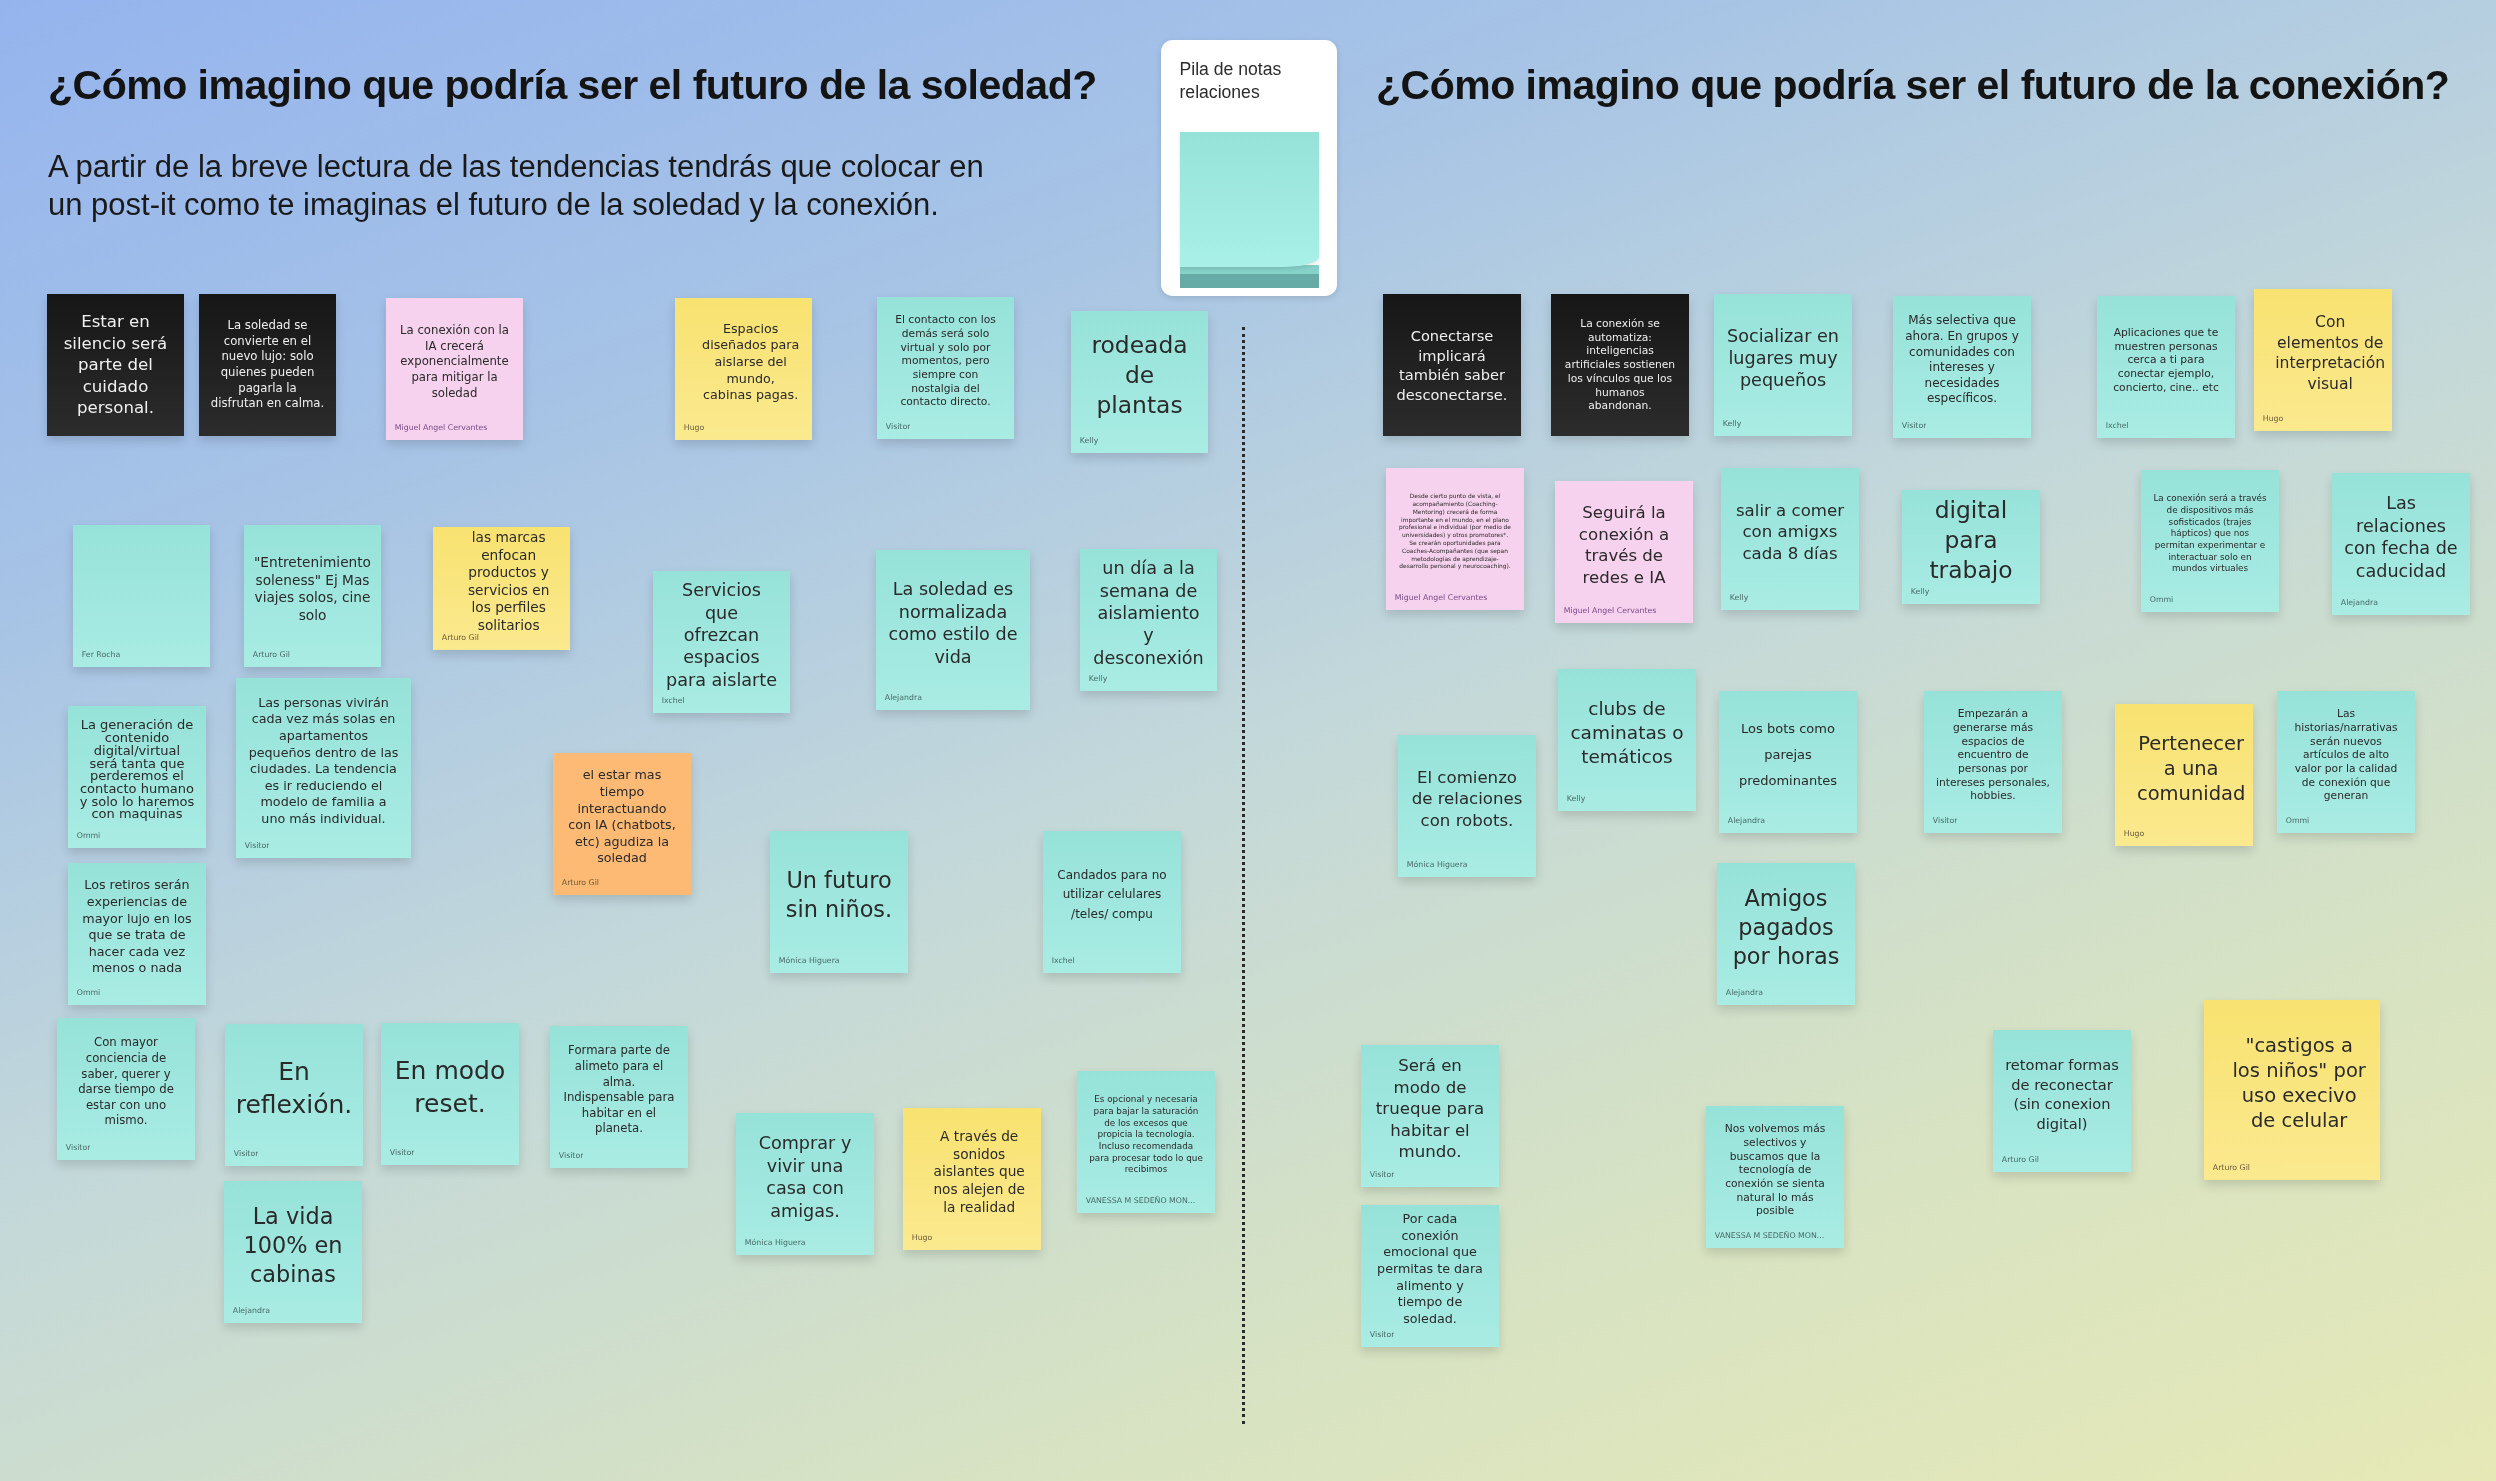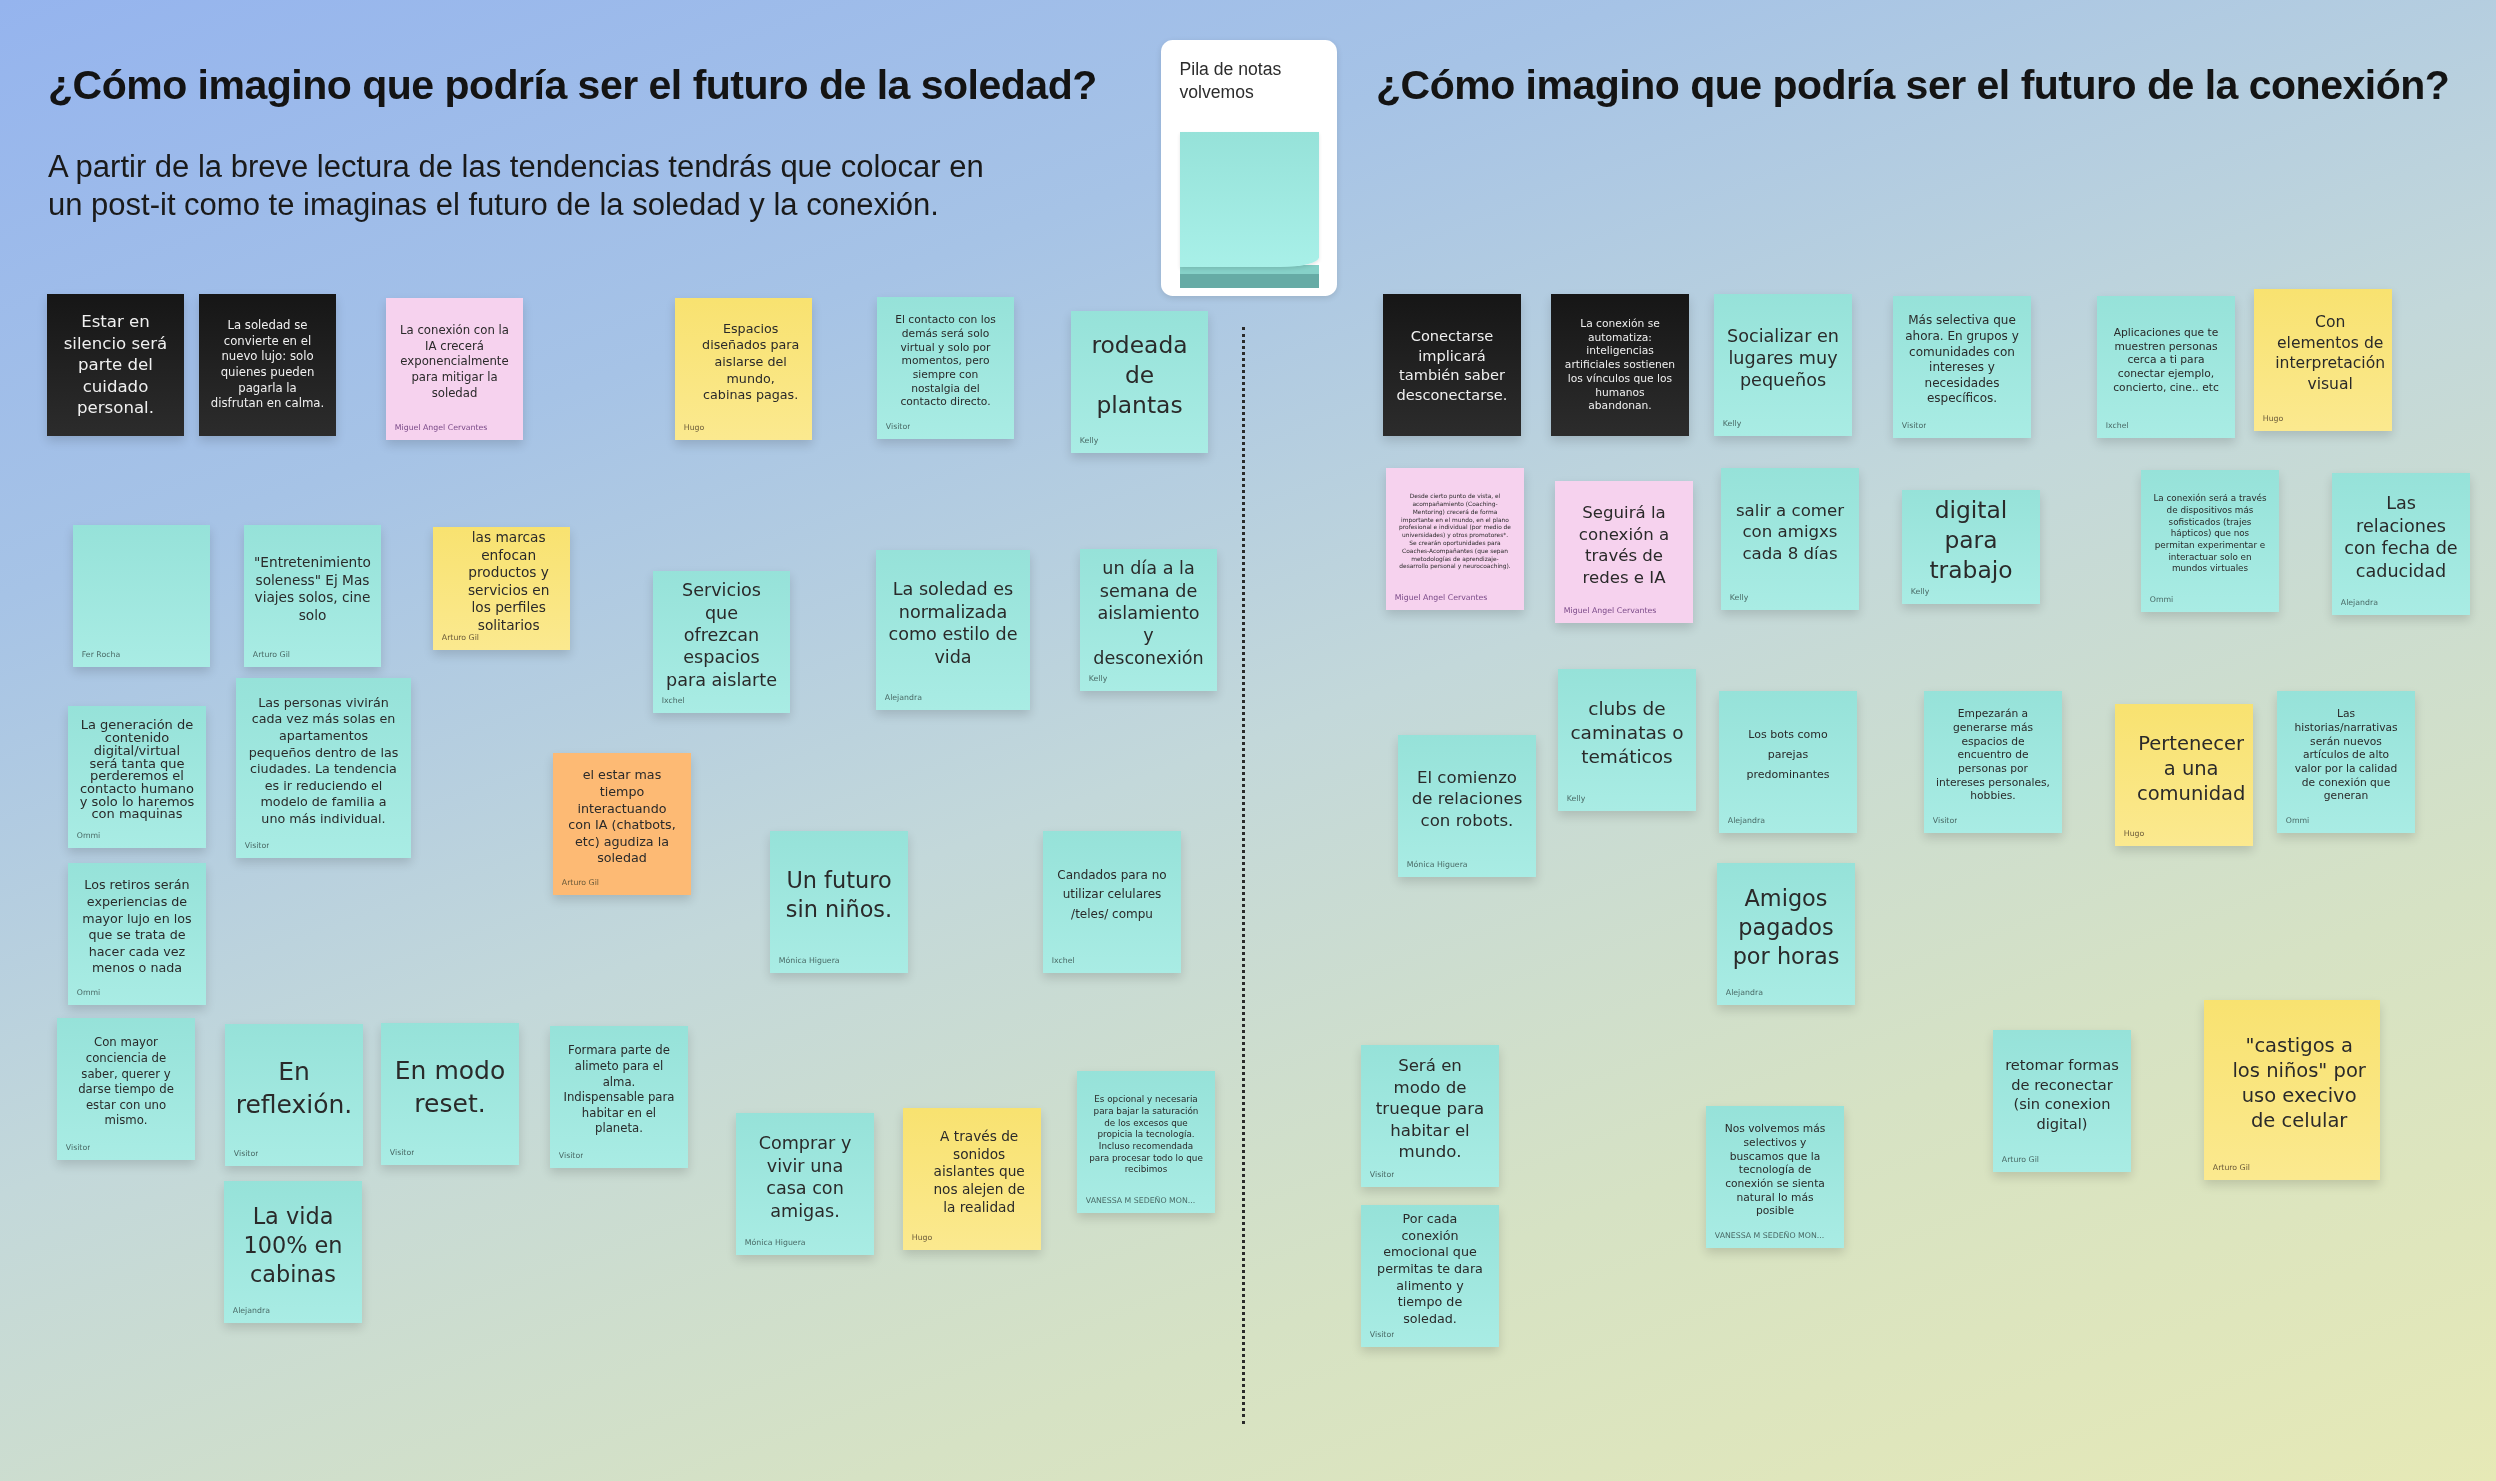--- a/index.html
+++ b/index.html
@@ -64,21 +64,21 @@
   .note.yellow .note-author, .note.red .note-author { color: #6a5a3a; }
 </style>
 </head>
 <body>
 
 <div class="board">
   <h1 class="title" style="left:48px; top:62px;">¿Cómo imagino que podría ser el futuro de la soledad?</h1>
   <div class="subtitle">A partir de la breve lectura de las tendencias tendrás que colocar en un post-it como te imaginas el futuro de la soledad y la conexión.</div>
 
   <div class="stack-card">
-    <div class="stack-label">Pila de notas volvemos</div>
+    <div class="stack-label">Pila de notas relaciones</div>
     <div class="stack-pad">
       <div class="base"></div>
       <div class="mid"></div>
       <div class="top"></div>
     </div>
   </div>
 
   <h1 class="title" style="left:1376px; top:62px;">¿Cómo imagino que podría ser el futuro de la conexión?</h1>
 
   <div class="divider"></div>
@@ -234,21 +234,21 @@
       </div>
       <div class="note teal" style="left: 1398px; top: 735px; width: 138px; height: 142px;">
         <span class="note-text" style="font-size: 16.6px; line-height: 21.5px;">El comienzo de relaciones con robots.</span>
         <span class="note-author">Mónica Higuera</span>
       </div>
       <div class="note teal" style="left: 1558px; top: 669px; width: 138px; height: 142px;">
         <span class="note-text" style="font-size: 18.5px; line-height: 24.4px;">clubs de caminatas o temáticos</span>
         <span class="note-author">Kelly</span>
       </div>
       <div class="note teal" style="left: 1719px; top: 691px; width: 138px; height: 142px;">
-        <span class="note-text" style="font-size: 11px; line-height: 20px;">Los bots como parejas predominantes</span>
+        <span class="note-text" style="font-size: 13px; line-height: 26px;">Los bots como parejas predominantes</span>
         <span class="note-author">Alejandra</span>
       </div>
       <div class="note teal" style="left: 1924px; top: 691px; width: 138px; height: 142px;">
         <span class="note-text" style="font-size: 10.7px; line-height: 13.7px;">Empezarán a generarse más espacios de encuentro de personas por intereses personales, hobbies.</span>
         <span class="note-author">Visitor</span>
       </div>
       <div class="note yellow" style="left: 2115px; top: 704px; width: 138px; height: 142px;">
         <span class="note-text" style="font-size: 19.5px; line-height: 25px;">Pertenecer a una comunidad</span>
         <span class="note-author">Hugo</span>
       </div>

